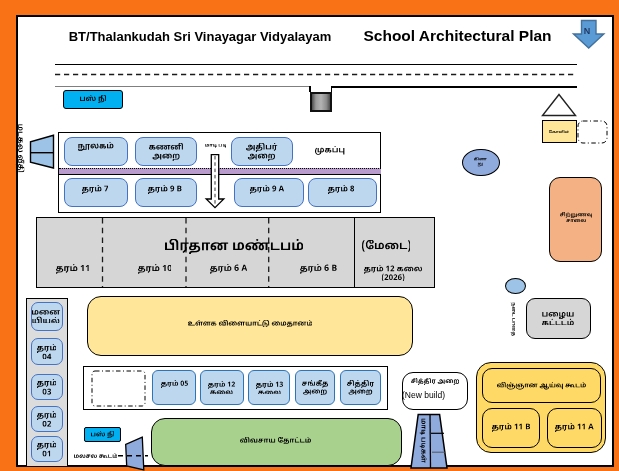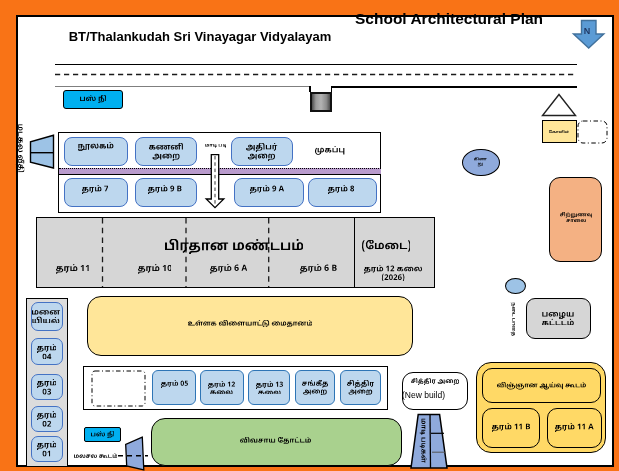--- a/index.html
+++ b/index.html
@@ -1,20 +1,20 @@
 <!DOCTYPE html>
 <html><head><meta charset="utf-8"><style>
 html,body{margin:0;padding:0}
 body{font-family:"Liberation Sans",sans-serif;color:#000}
 #c{position:relative;width:619px;height:471px;background:#f97316;overflow:hidden}
 </style></head><body>
 <div id="c">
 <div style="position:absolute;left:16px;top:15px;width:598px;height:452px;background:#fff;border:2px solid #000;box-sizing:border-box;"></div>
     <div style="position:absolute;left:60px;top:29px;width:280px;text-align:center;font-weight:bold;font-size:13px">BT/Thalankudah Sri Vinayagar Vidyalayam</div>
-    <div style="position:absolute;left:355px;top:10px;width:205px;font-weight:bold;font-size:15.5px">School Architectural Plan</div>
+    <div style="position:absolute;left:355px;top:27px;width:205px;text-align:center;font-weight:bold;font-size:15.5px">School Architectural Plan</div>
     <svg style="position:absolute;left:570px;top:19px" width="38" height="31" viewBox="0 0 38 31">
       <path d="M11.5 1.5 L26 1.5 L26 15 L33.8 15 L18.7 29 L3.5 15 L11.5 15 Z" fill="#5B9BD5" stroke="#41719C" stroke-width="1.4"></path>
       <text x="17" y="15" font-family="Liberation Sans" font-size="9" font-weight="bold" fill="#1f3864" text-anchor="middle">N</text>
     </svg>
     <div style="position:absolute;left:55px;top:63.5px;width:522px;height:1.6px;background:#000;border:none;box-sizing:border-box;"></div>
     <svg style="position:absolute;left:55px;top:72.5px" width="522" height="3" viewBox="0 0 522 3">
       <line x1="0" y1="1.5" x2="522" y2="1.5" stroke="#1a1a1a" stroke-width="1.6" stroke-dasharray="5.2 3.8"></line>
     </svg>
     <div style="position:absolute;left:55px;top:86.2px;width:255px;height:1.2px;background:#7f7f7f;border:none;box-sizing:border-box;"></div>
     <div style="position:absolute;left:331px;top:85.8px;width:246px;height:1.8px;background:#000;border:none;box-sizing:border-box;"></div>

